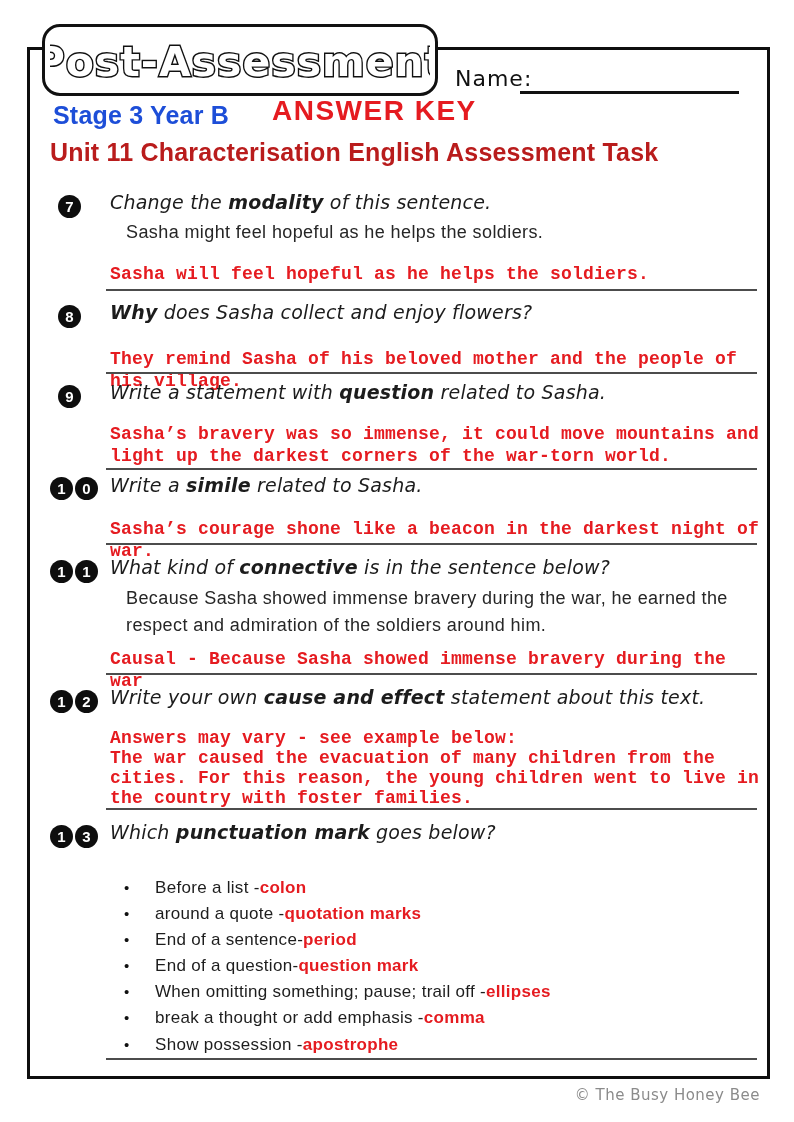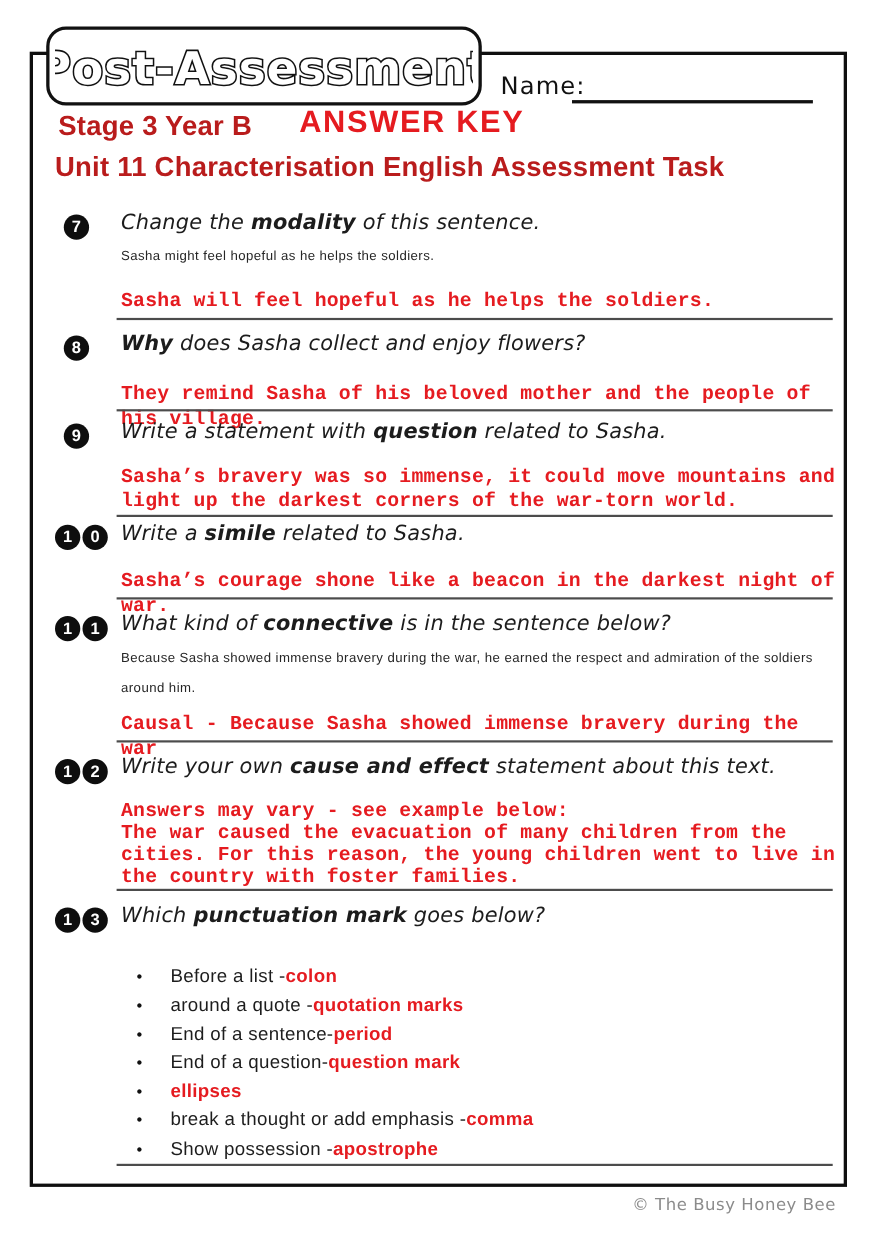--- a/index.html
+++ b/index.html
@@ -19,39 +19,39 @@
     left:42px;top:24px;width:390px;height:66px;background:#ffffff;
     border:3px solid #111;border-radius:18px;z-index:2;
     display:flex;align-items:center;justify-content:center;
   }
   #name-label{
     left:455px;top:66px;font-family:"DejaVu Sans",sans-serif;
     font-size:22px;color:#111;letter-spacing:1px;
   }
   #name-line{left:520px;top:91px;width:219px;border-top:3px solid #111;}
 
-  #stage-label{left:53px;top:101px;font-size:25px;font-weight:700;color:#b91c1c;letter-spacing:.2px;}
+  #stage-label{left:53px;top:101px;font-size:25px;font-weight:700;color:#1d4ed8;letter-spacing:.2px;}
   #answer-key-label{left:272px;top:95px;font-size:28px;font-weight:700;color:var(--answer-red);letter-spacing:1.5px;}
   #unit-title{left:50px;top:138px;font-size:25px;font-weight:700;color:#b91c1c;letter-spacing:.2px;}
 
   
   .qnum{display:flex;gap:2px;}
   .circ{
     width:23px;height:23px;border-radius:50%;background:#0e0e0e;color:#fff;
     display:inline-flex;align-items:center;justify-content:center;
     font-size:15px;font-weight:700;font-family:"Liberation Sans",sans-serif;
   }
   .prompt{
     left:110px;white-space:nowrap;
     font-family:"DejaVu Sans",sans-serif;font-style:italic;
     font-size:19px;color:#1c1c1c;letter-spacing:.2px;
   }
   .prompt b{font-weight:700;}
   .qtext{
-    left:110px;font-size:12px;letter-spacing:.4px;color:#262626;line-height:27px;
+    left:126px;font-size:18px;letter-spacing:.4px;color:#262626;line-height:27px;
   }
   .answer{
     left:110px;font-weight:700;font-size:18px;line-height:22px;
     color:var(--answer-red);letter-spacing:.2px;font-family:Liberation Mono, monospace;
   }
   .rule{left:106px;width:651px;border-top:2.5px solid #4c4c4c;height:0;}
 
   .bullet{
     left:124px;display:flex;align-items:baseline;
     font-size:17px;color:#1d1d1d;letter-spacing:.3px;white-space:nowrap;
@@ -165,20 +165,21 @@
   <span class="bl">End of a sentence- </span>
   <span class="ba">period</span>
 </div>
 <div class="abs bullet" style="top:956px">
   <span class="dot">•</span>
   <span class="bl">End of a question- </span>
   <span class="ba">question mark</span>
 </div>
 <div class="abs bullet" style="top:982px">
   <span class="dot">•</span>
+  <span class="bl">When omitting something; pause; trail off - </span>
   <span class="ba">ellipses</span>
 </div>
 <div class="abs bullet" style="top:1008px">
   <span class="dot">•</span>
   <span class="bl">break a thought or add emphasis - </span>
   <span class="ba">comma</span>
 </div>
 <div class="abs bullet" style="top:1035px">
   <span class="dot">•</span>
   <span class="bl">Show possession - </span>

